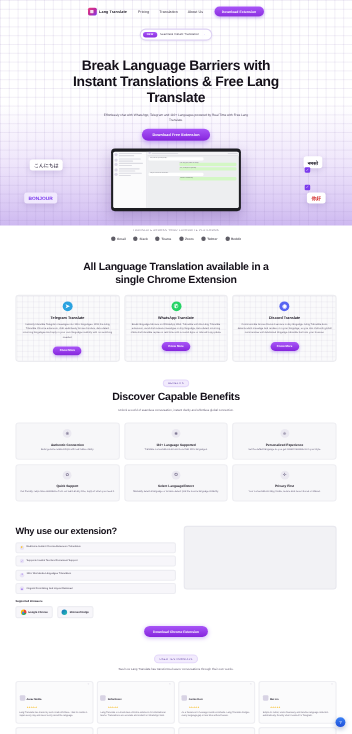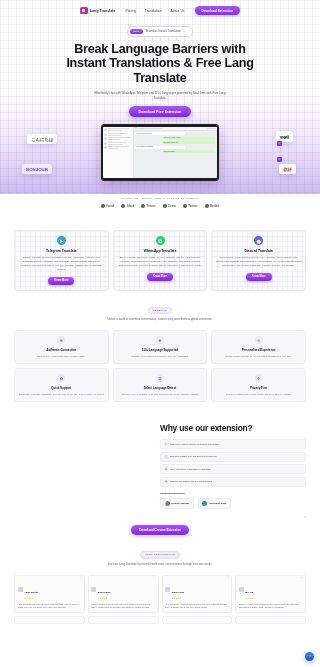--- a/index.html
+++ b/index.html
@@ -72,21 +72,21 @@
   .hero-badge .btxt { font-size: 2.6px; color: #4b4358; letter-spacing: .08px; }
   .hero-badge .barrow { font-size: 2.6px; color: #8b5cf6; }
 
   h1.hero-title {
     text-align: center;
     font-size: 12.6px;
     line-height: 1.18;
     letter-spacing: -0.25px;
     font-weight: 700;
     color: #141019;
-    margin: 5px auto 0;
+    margin: 16px auto 0;
     max-width: 205px;
   }
   .hero-sub {
     text-align: center; margin: 5px auto 0; max-width: 132px;
     font-size: 2.9px; line-height: 1.55; color: #5a5368;
   }
   .hero-cta-row { display: flex; justify-content: center; margin-top: 6px; }
   .hero-cta {
     background: linear-gradient(180deg,#a855f7 0%, #8626dd 100%);
     color: #fff; border: none; border-radius: 20px;
@@ -203,21 +203,21 @@
   }
   .b-icon {
     width: 8px; height: 8px; border-radius: 50%;
     background: #ebe9f1; display:flex; align-items:center; justify-content:center;
     color: #7b7390; font-size: 4px;
   }
   .b-title { font-size: 2.9px; font-weight: 700; margin-top: 4px; color: #1a1622; }
   .b-body { font-size: 2.2px; line-height: 1.6; color: #6e6780; margin-top: 2.5px; }
 
   
-  .why { display: flex; gap: 7px; margin-top: 6px; align-items: flex-end; flex-direction: column; }
+  .why { display: flex; gap: 7px; margin-top: 6px; align-items: flex-start; }
   .why-left { width: 50%; }
   h2.why-title {
     font-size: 8.4px; line-height: 1.15; font-weight: 700;
     letter-spacing: -0.2px; color: #141019;
   }
   .why-list { margin-top: 5px; display: flex; flex-direction: column; gap: 2.6px; }
   .why-item {
     display: flex; align-items: center; gap: 2px;
     background: #f7f6fa; border: .5px solid #ededf2;
     border-radius: 2px; padding: 2px 3px;
@@ -391,20 +391,21 @@
         <span class="logo-t">Twitter</span>
       </div>
     <div class="logo-i">
         <span class="logo-g"></span>
         <span class="logo-t">Reddit</span>
       </div>
   </div>
 </div>
 
 <section class="sec">
+  <h2 class="sec-title">All Language Translation available in a single Chrome Extension</h2>
   <div class="cards3">
 
     <div class="pcard">
       <div class="pc-icon ic-tg">➤</div>
       <div class="pc-title">Telegram Translate</div>
       <div class="pc-body">Instantly translate Telegram messages into 110+ languages. With the Lang Translate Chrome extension, chat seamlessly across borders, auto-detect incoming languages and reply in your own language instantly with no switching needed.</div>
       <button class="pc-btn">Know More</button>
     </div>
 
     <div class="pcard">
@@ -421,20 +422,21 @@
       <button class="pc-btn">Know More</button>
     </div>
 
   </div>
 </section>
 
 <section class="sec">
   <div class="eyebrow-row">
       <span class="eyebrow">BENEFITS</span>
     </div>
+  <h2 class="sec-title">Discover Capable Benefits</h2>
   <p class="sec-sub">Unlock a world of seamless conversation, instant clarity and effortless global connection.</p>
 
   <div class="grid3">
     <div class="bcard">
       <div class="b-icon">❋</div>
       <div class="b-title">Authentic Connection</div>
       <div class="b-body">Build genuine relationships with real native clarity.</div>
     </div>
     <div class="bcard">
       <div class="b-icon">✺</div>

